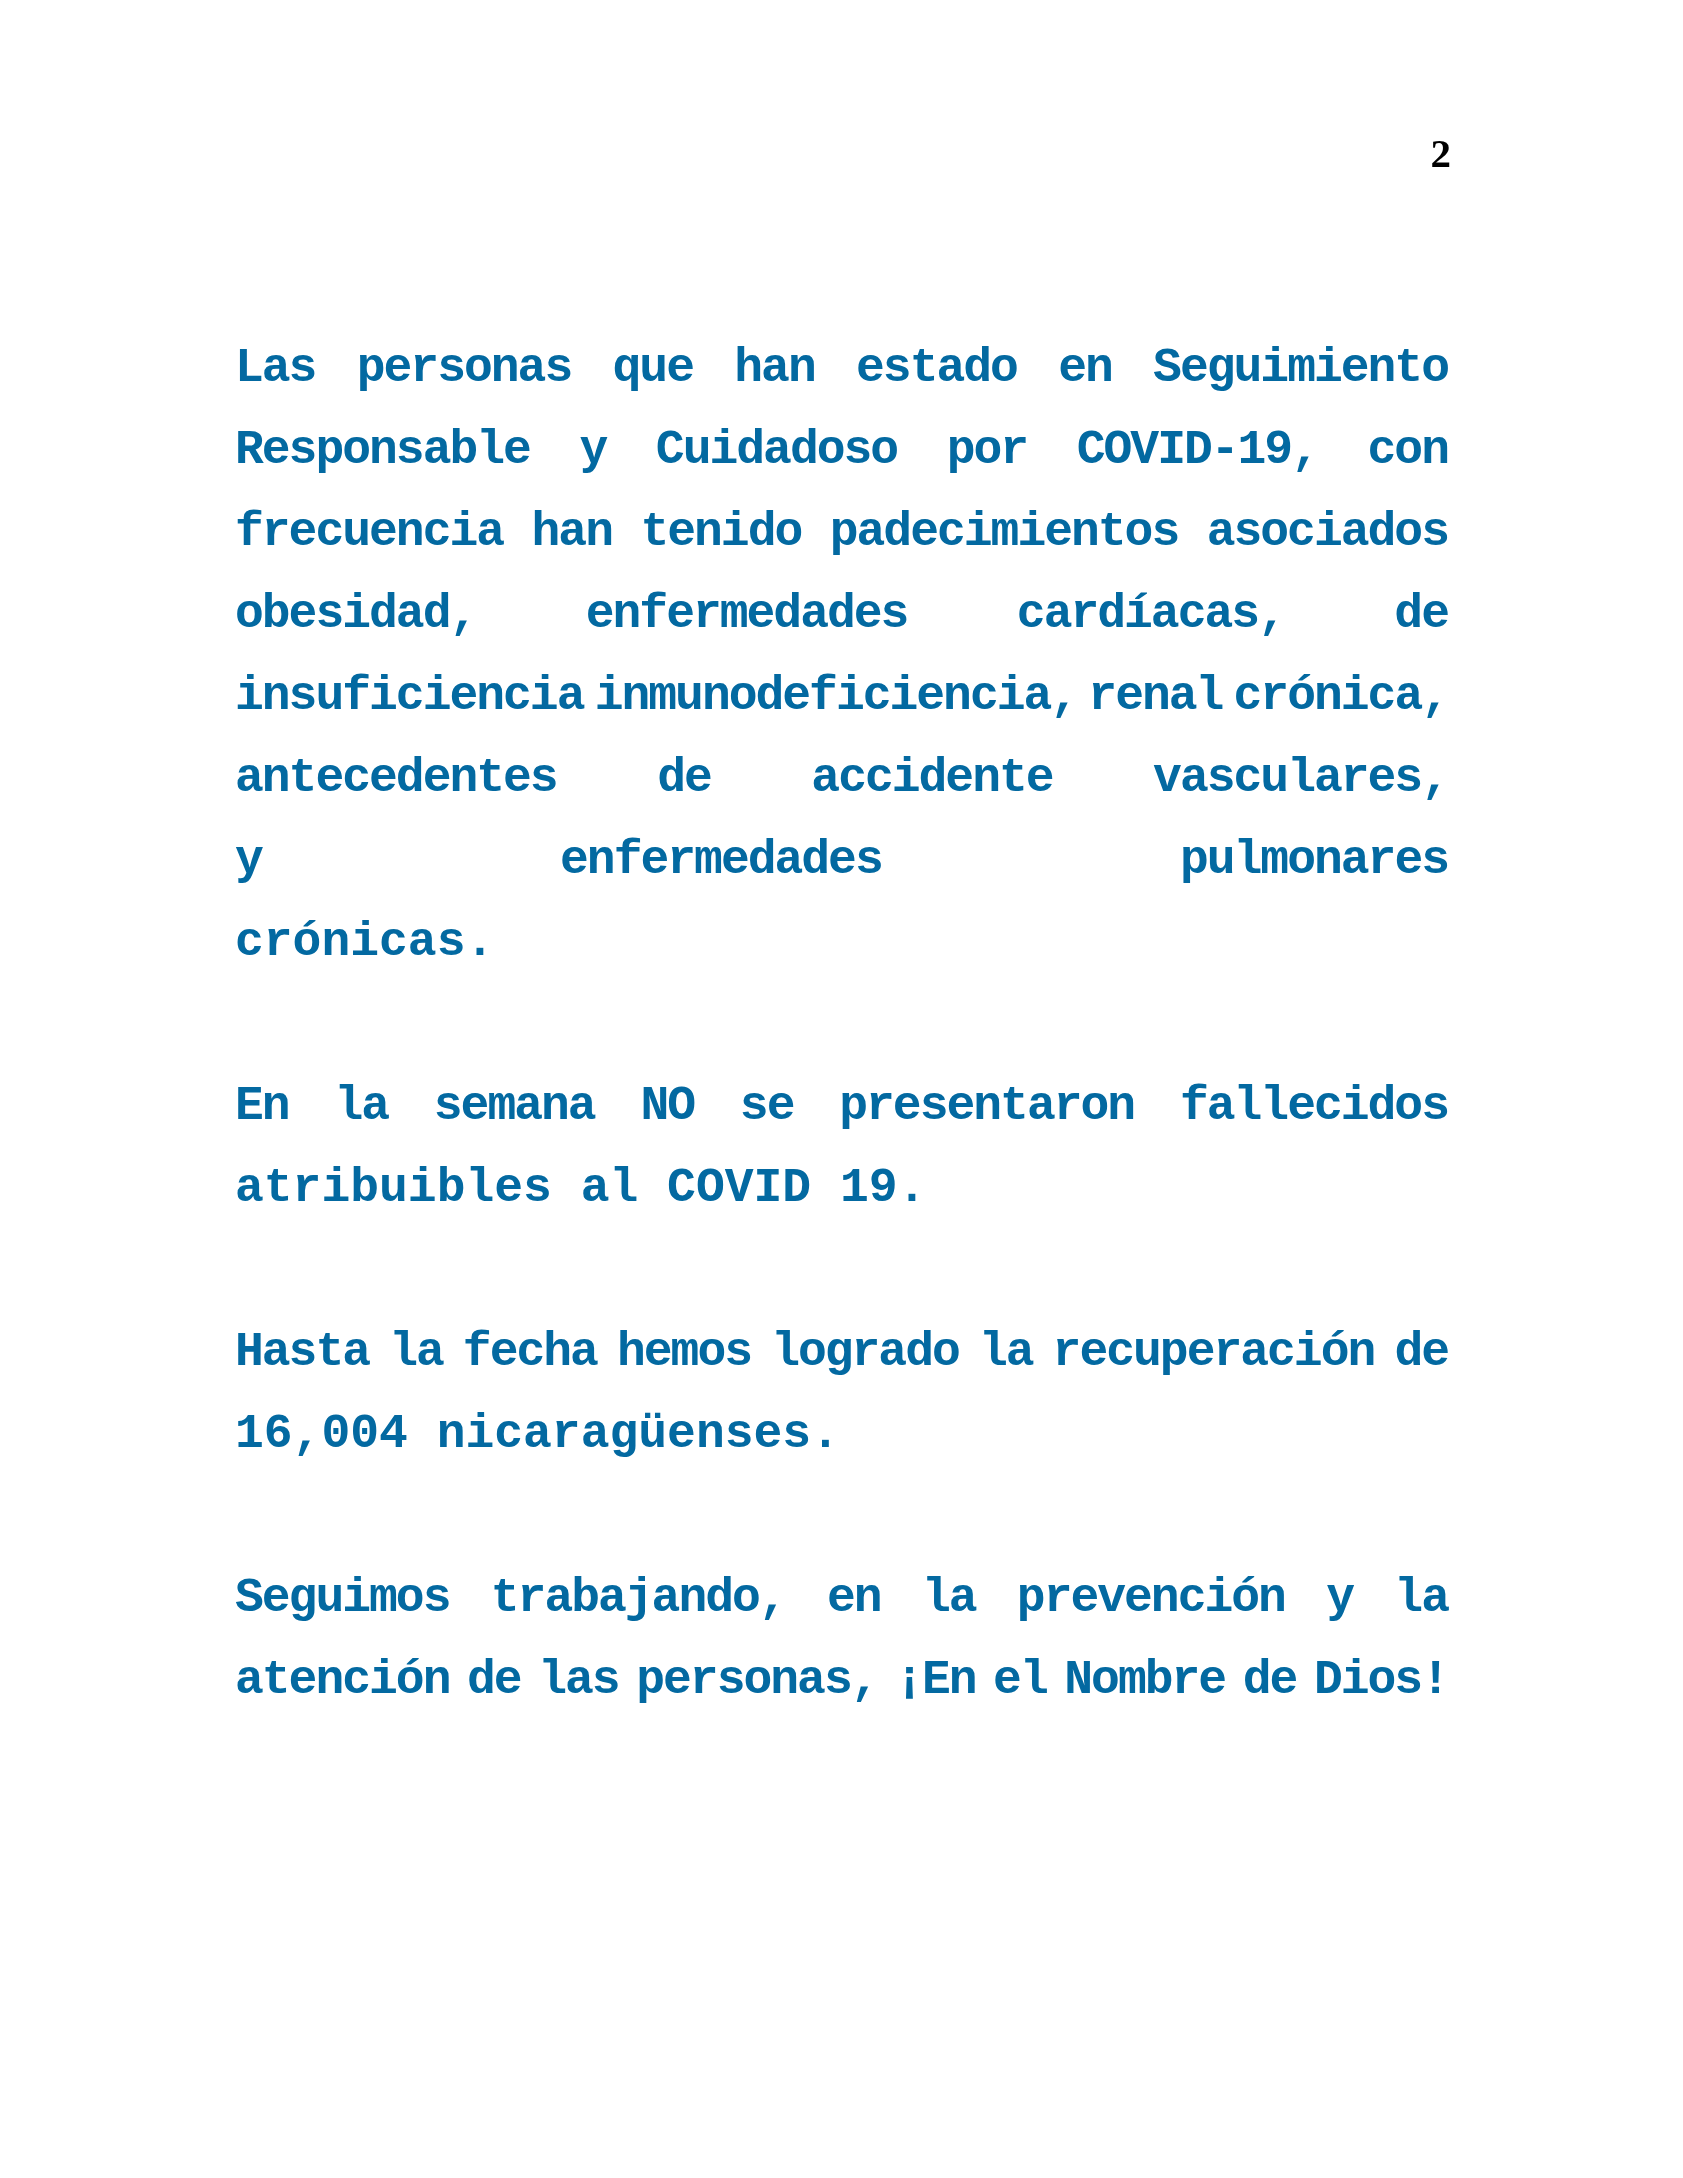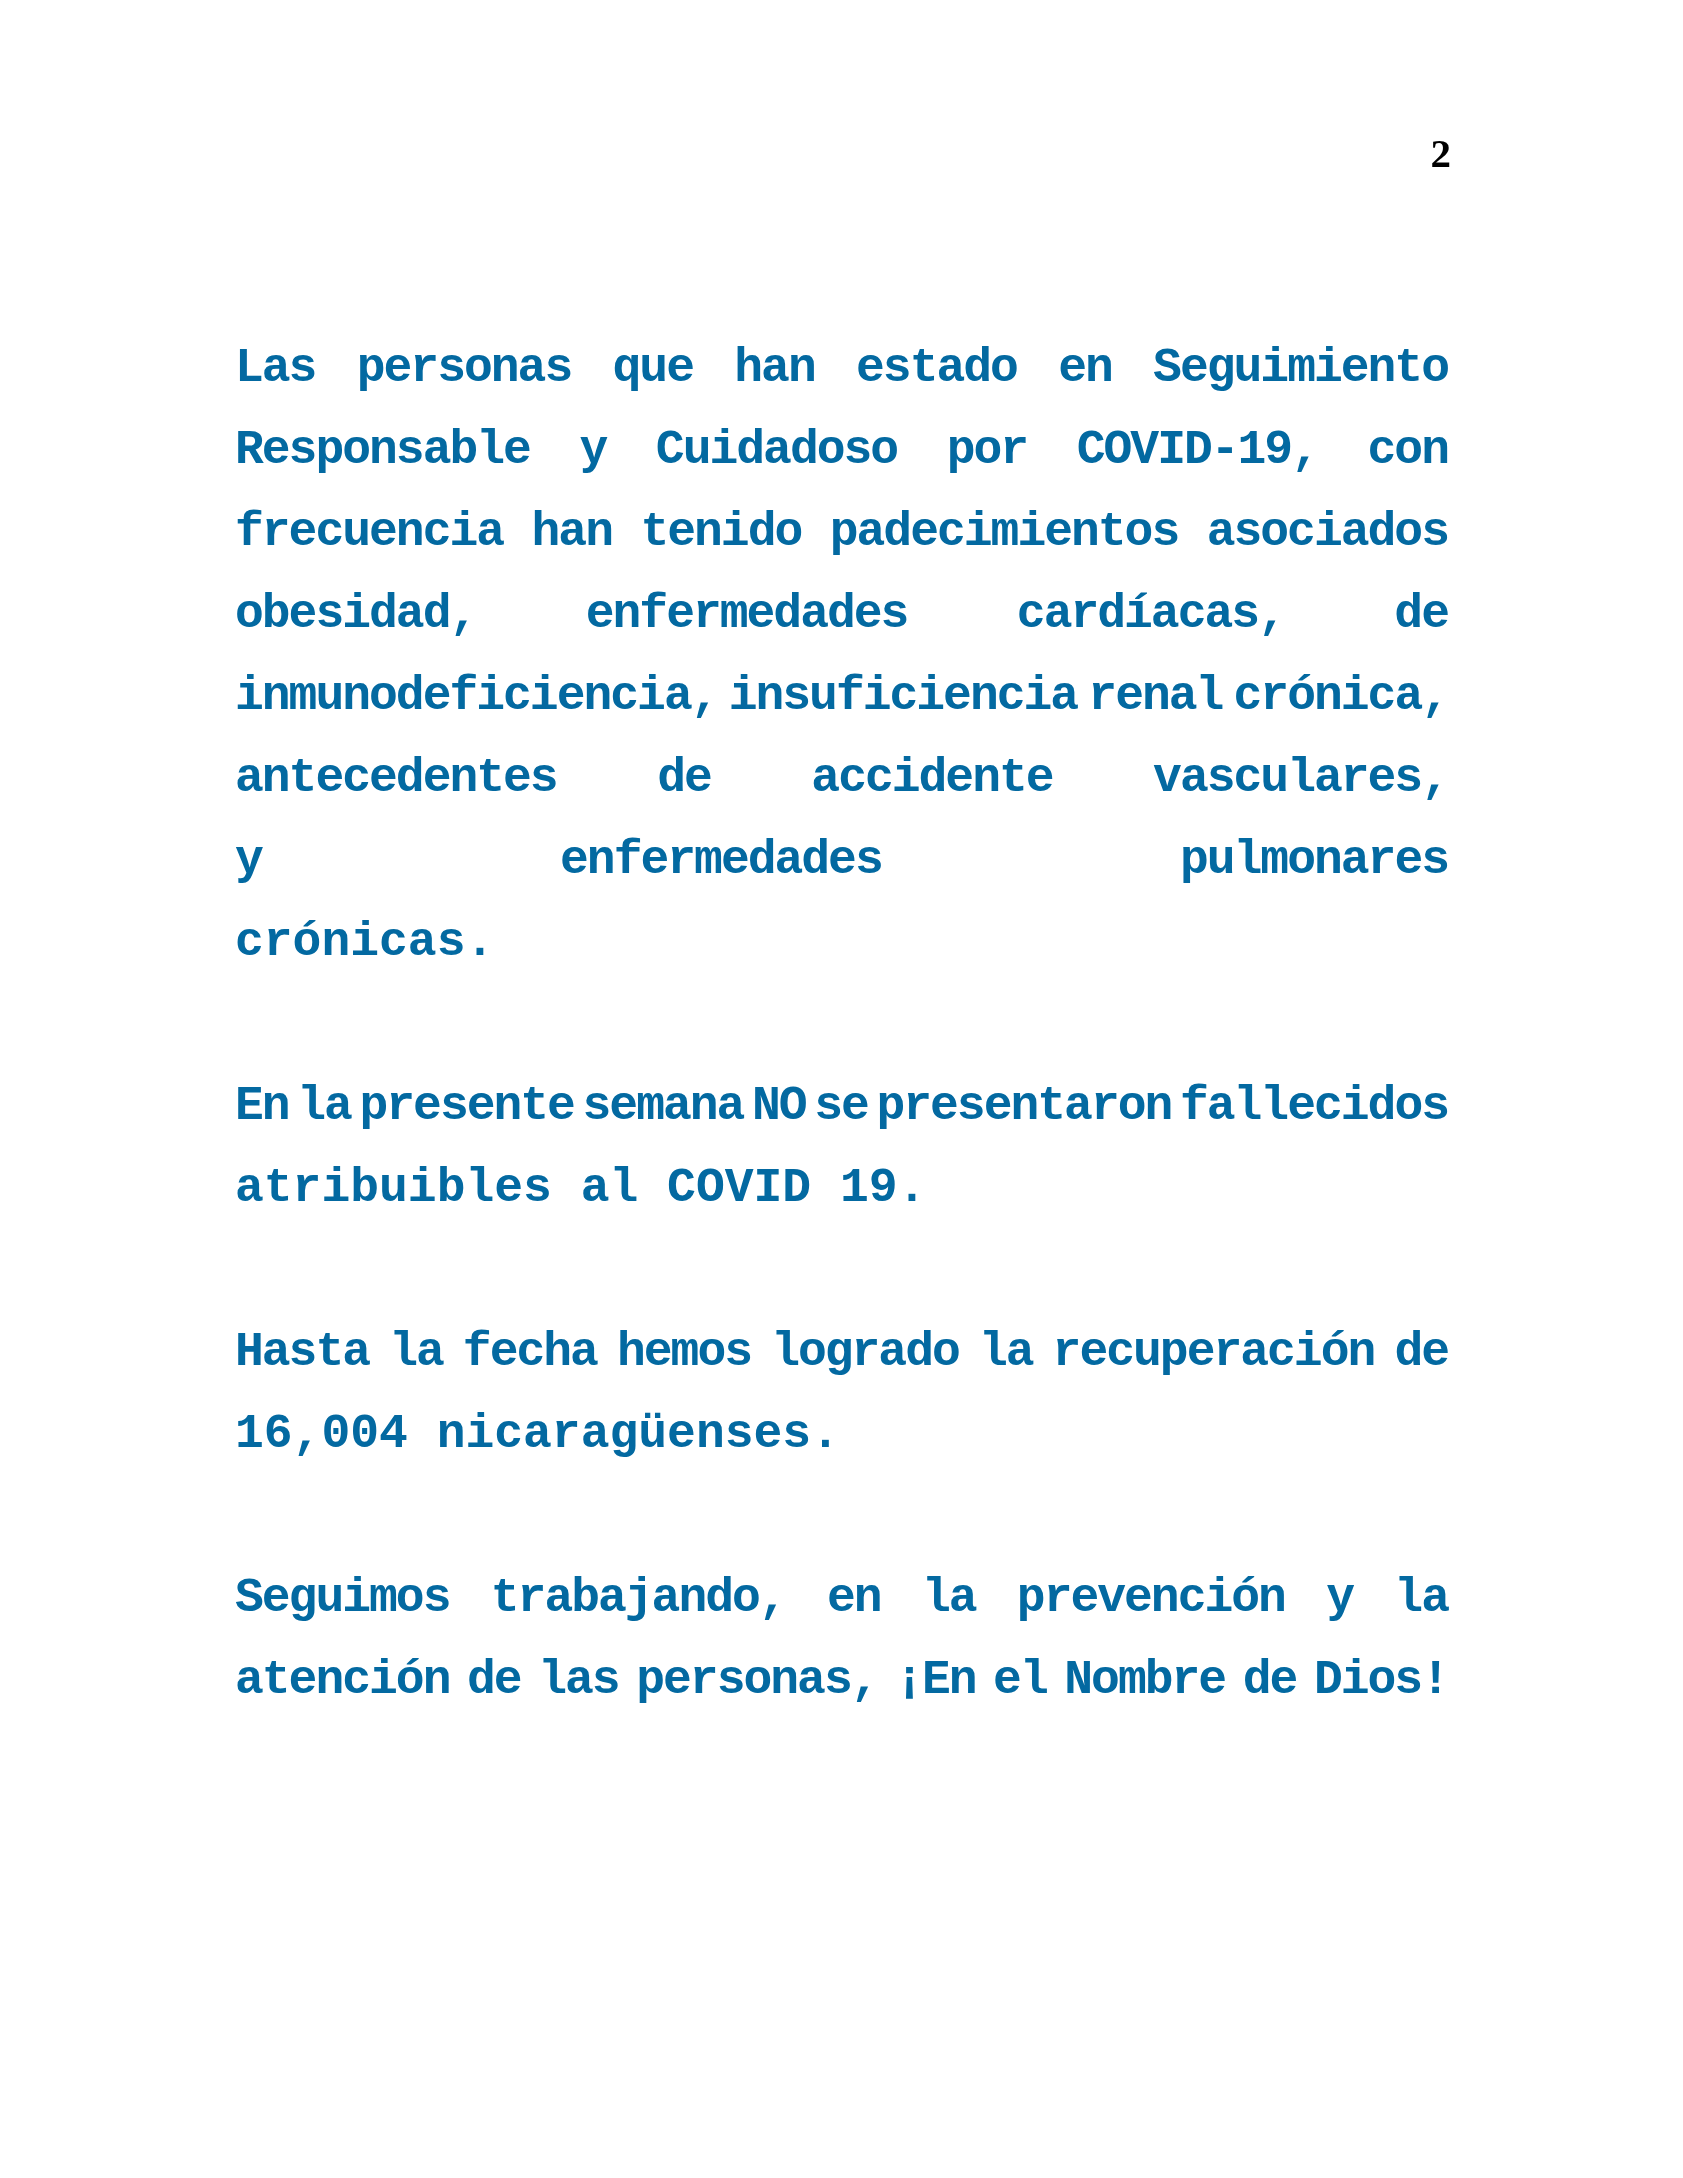--- a/index.html
+++ b/index.html
@@ -81,43 +81,42 @@
           <span class="word">padecimientos</span>
           <span class="word">asociados</span>
         </div>
         <div class="line justified">
           <span class="word">obesidad,</span>
           <span class="word">enfermedades</span>
           <span class="word">cardíacas,</span>
           <span class="word">de</span>
         </div>
         <div class="line justified">
+          <span class="word">insuficiencia</span>
           <span class="word">inmunodeficiencia,</span>
-          <span class="word">insuficiencia</span>
           <span class="word">renal</span>
           <span class="word">crónica,</span>
         </div>
         <div class="line justified">
           <span class="word">antecedentes</span>
           <span class="word">de</span>
           <span class="word">accidente</span>
           <span class="word">vasculares,</span>
         </div>
         <div class="line justified">
           <span class="word">y</span>
           <span class="word">enfermedades</span>
           <span class="word">pulmonares</span>
         </div>
         <div class="line">crónicas.</div>
       </div>
       <div class="paragraph">
         <div class="line justified">
           <span class="word">En</span>
           <span class="word">la</span>
-          <span class="word">presente</span>
           <span class="word">semana</span>
           <span class="word">NO</span>
           <span class="word">se</span>
           <span class="word">presentaron</span>
           <span class="word">fallecidos</span>
         </div>
         <div class="line">atribuibles al COVID 19.</div>
       </div>
       <div class="paragraph">
         <div class="line justified">

